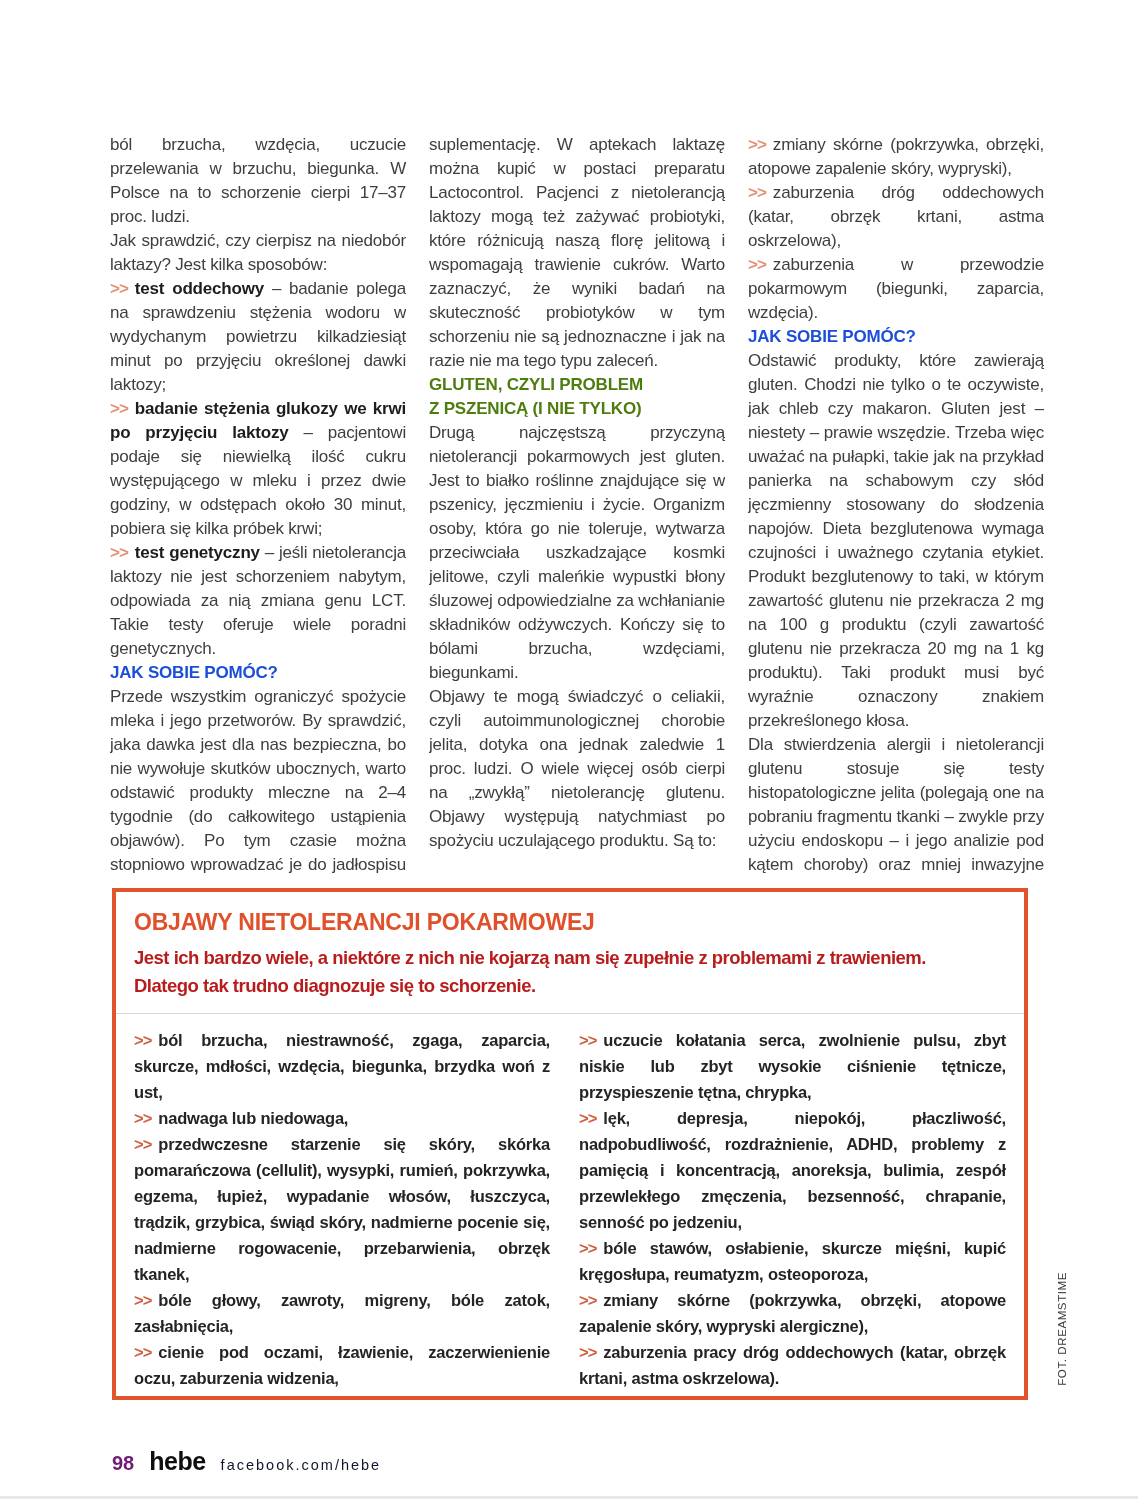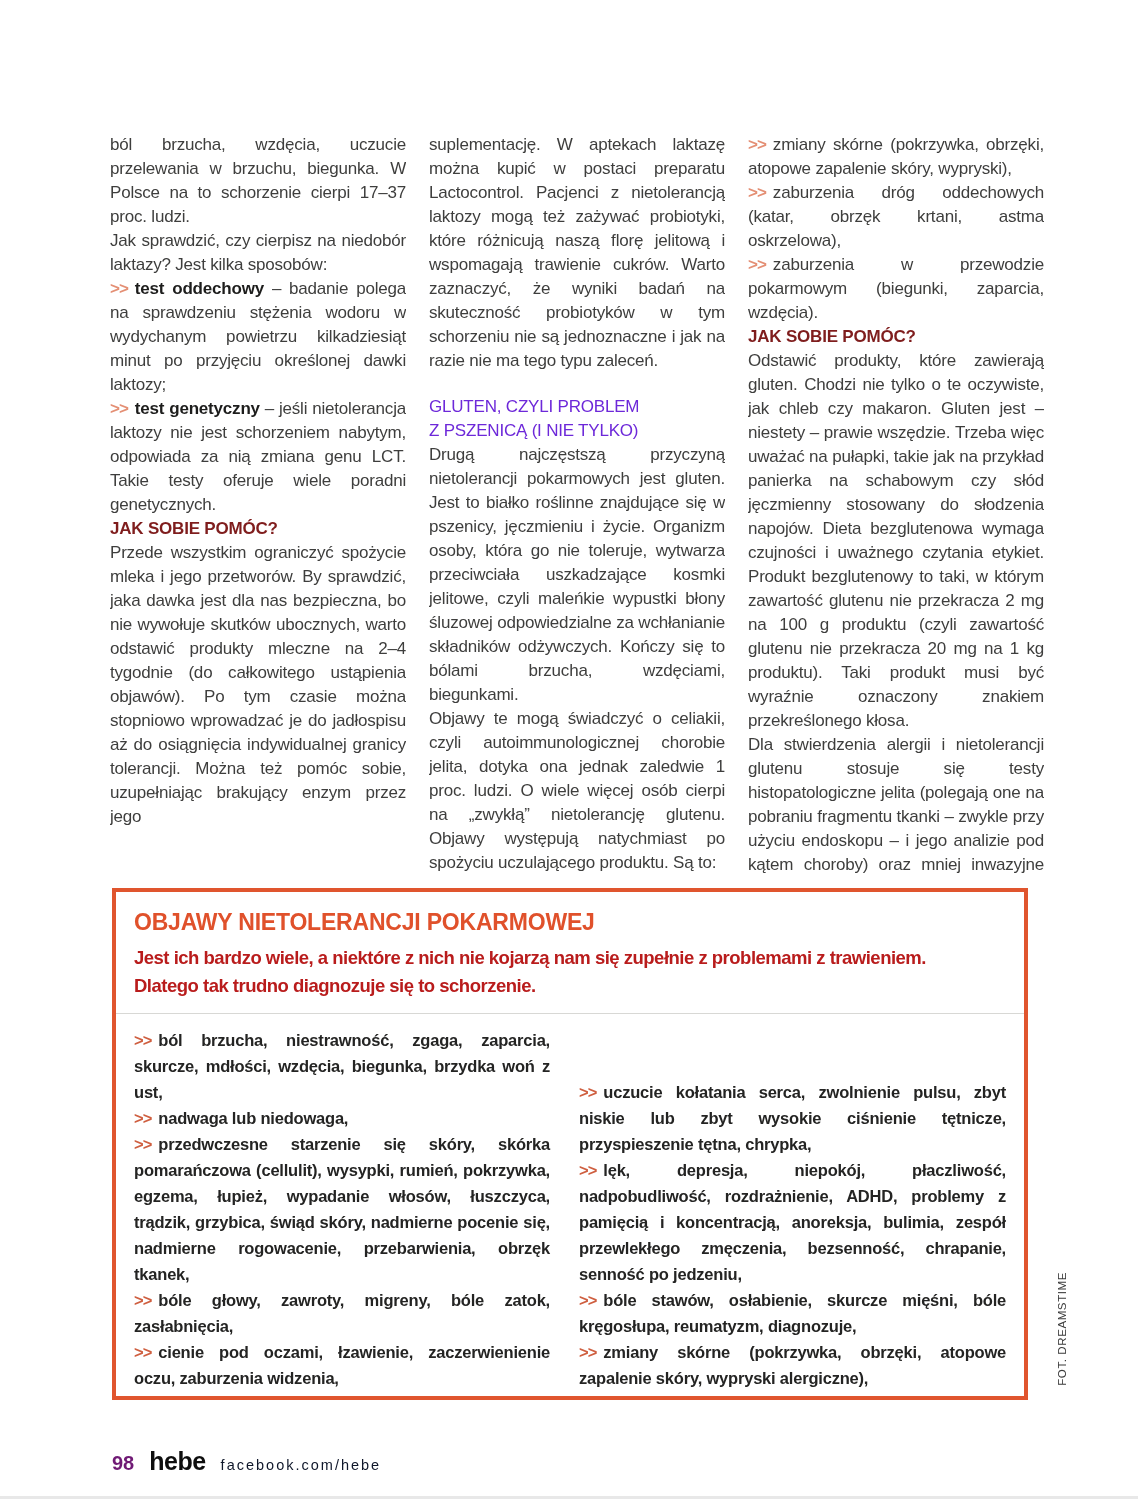--- a/index.html
+++ b/index.html
@@ -9,32 +9,32 @@
     overflow:hidden;margin:0 auto;
   }
   
   .article{position:absolute;left:110px;top:133px;display:flex;gap:23px;}
   .colmn{width:296px;height:748px;overflow:hidden;font-size:17px;line-height:24px;
          text-align:justify;letter-spacing:-0.2px;}
   .colmn p{margin:0;}
   .chev{font-weight:bold;letter-spacing:-1px;margin-right:7px;white-space:nowrap;}
   .colmn .chev{color:#e48f74;}
   .colmn b{color:#1d1d1c;}
-  .subhead{font-weight:bold;color:#7f1d1d;}
-  .orangehead{font-weight:normal;color:#6d28d9;margin-top:22px;line-height:24px;}
+  .subhead{font-weight:bold;color:#1d4ed8;}
+  .orangehead{font-weight:bold;color:#4d7c0f;line-height:24px;}
   .endmark{color:#111;font-size:18px;margin-left:6px;letter-spacing:0;}
   
   .box{position:absolute;left:112px;top:888px;width:916px;height:512px;
        border:4px solid #e0552e;box-sizing:border-box;background:#fff;overflow:hidden;}
   .box-header{padding:17px 20px 13px 18px;}
   .box-title{color:#e0512b;font-weight:bold;font-size:23px;letter-spacing:-0.2px;margin:0 0 8px 0;}
   .box-sub{font-weight:bold;color:#b91c1c;font-size:18.5px;line-height:28px;
            letter-spacing:-0.5px;white-space:nowrap;}
   .box-hdivider{height:1px;background:#d8d8d5;}
-  .box-cols{display:flex;align-items:flex-end;}
+  .box-cols{display:flex;align-items:flex-start;}
   .box-col{font-size:16.5px;line-height:26px;font-weight:bold;color:#242423;
            text-align:justify;letter-spacing:-0.2px;}
   .box-col p{margin:0;}
   .box-col .chev{color:#cf5f40;}
   .box-col-left{width:446px;padding:13px 12px 0 18px;box-sizing:border-box;}
   .box-vdivider{width:1px;background:#d8d8d5;}
   .box-col-right{flex:1;padding:13px 18px 0 16px;box-sizing:border-box;}
   
   .photo-credit{position:absolute;left:1056px;top:1272px;font-size:11.5px;color:#3a3a3a;
                 letter-spacing:0.6px;writing-mode:vertical-rl;transform:rotate(180deg);}
@@ -48,20 +48,21 @@
 <body>
 
 <div class="page">
 
   <div class="article">
 
     <div class="colmn">
       <p><span>ból brzucha, wzdęcia, uczucie przelewania w brzuchu, biegunka. W Polsce na to schorzenie cierpi 17–37 proc. ludzi.</span></p>
       <p><span>Jak sprawdzić, czy cierpisz na niedobór laktazy? Jest kilka sposobów:</span></p>
       <p class="bl"><span class="chev">&gt;&gt;</span><b>test oddechowy</b><span> – badanie polega na sprawdzeniu stężenia wodoru w wydychanym powietrzu kilkadziesiąt minut po przyjęciu określonej dawki laktozy;</span></p>
+      <p class="bl"><span class="chev">&gt;&gt;</span><b>badanie stężenia glukozy we krwi po przyjęciu laktozy</b><span> – pacjentowi podaje się niewielką ilość cukru występującego w mleku i przez dwie godziny, w odstępach około 30 minut, pobiera się kilka próbek krwi;</span></p>
       <p class="bl"><span class="chev">&gt;&gt;</span><b>test genetyczny</b><span> – jeśli nietolerancja laktozy nie jest schorzeniem nabytym, odpowiada za nią zmiana genu LCT. Takie testy oferuje wiele poradni genetycznych.</span></p>
       <p class="subhead">JAK SOBIE POMÓC?</p>
       <p><span>Przede wszystkim ograniczyć spożycie mleka i jego przetworów. By sprawdzić, jaka dawka jest dla nas bezpieczna, bo nie wywołuje skutków ubocznych, warto odstawić produkty mleczne na 2–4 tygodnie (do całkowitego ustąpienia objawów). Po tym czasie można stopniowo wprowadzać je do jadłospisu aż do osiągnięcia indywidualnej granicy tolerancji. Można też pomóc sobie, uzupełniając brakujący enzym przez jego</span></p>
     </div>
 
     <div class="colmn">
       <p><span>suplementację. W aptekach laktazę można kupić w postaci preparatu Lactocontrol. Pacjenci z nietolerancją laktozy mogą też zażywać probiotyki, które różnicują naszą florę jelitową i wspomagają trawienie cukrów. Warto zaznaczyć, że wyniki badań na skuteczność probiotyków w tym schorzeniu nie są jednoznaczne i jak na razie nie ma tego typu zaleceń.</span></p>
       <div class="orangehead">
         <div>GLUTEN, CZYLI PROBLEM</div>
         <div>Z PSZENICĄ (I NIE TYLKO)</div>
@@ -97,21 +98,21 @@
         <p class="bl"><span class="chev">&gt;&gt;</span><span>przedwczesne starzenie się skóry, skórka pomarańczowa (cellulit), wysypki, rumień, pokrzywka, egzema, łupież, wypadanie włosów, łuszczyca, trądzik, grzybica, świąd skóry, nadmierne pocenie się, nadmierne rogowacenie, przebarwienia, obrzęk tkanek,</span></p>
         <p class="bl"><span class="chev">&gt;&gt;</span><span>bóle głowy, zawroty, migreny, bóle zatok, zasłabnięcia,</span></p>
         <p class="bl"><span class="chev">&gt;&gt;</span><span>cienie pod oczami, łzawienie, zaczerwienienie oczu, zaburzenia widzenia,</span></p>
         <p class="bl"><span class="chev">&gt;&gt;</span><span>dzwonienie i szum w uszach, zaburzenia słuchu, zapalenie ucha, katar, zatkany nos,</span></p>
 
       </div>
       <div class="box-vdivider"></div>
       <div class="box-col box-col-right">
         <p class="bl"><span class="chev">&gt;&gt;</span><span>uczucie kołatania serca, zwolnienie pulsu, zbyt niskie lub zbyt wysokie ciśnienie tętnicze, przyspieszenie tętna, chrypka,</span></p>
         <p class="bl"><span class="chev">&gt;&gt;</span><span>lęk, depresja, niepokój, płaczliwość, nadpobudliwość, rozdrażnienie, ADHD, problemy z pamięcią i koncentracją, anoreksja, bulimia, zespół przewlekłego zmęczenia, bezsenność, chrapanie, senność po jedzeniu,</span></p>
-        <p class="bl"><span class="chev">&gt;&gt;</span><span>bóle stawów, osłabienie, skurcze mięśni, bóle kręgosłupa, reumatyzm, diagnozuje,</span></p>
+        <p class="bl"><span class="chev">&gt;&gt;</span><span>bóle stawów, osłabienie, skurcze mięśni, kupić kręgosłupa, reumatyzm, osteoporoza,</span></p>
         <p class="bl"><span class="chev">&gt;&gt;</span><span>zmiany skórne (pokrzywka, obrzęki, atopowe zapalenie skóry, wypryski alergiczne),</span></p>
         <p class="bl"><span class="chev">&gt;&gt;</span><span>zaburzenia pracy dróg oddechowych (katar, obrzęk krtani, astma oskrzelowa).</span></p>
       </div>
     </div>
   </div>
 
   <div class="photo-credit">FOT. DREAMSTIME</div>
 
   <div class="footer">
     <span class="page-num">98</span>

